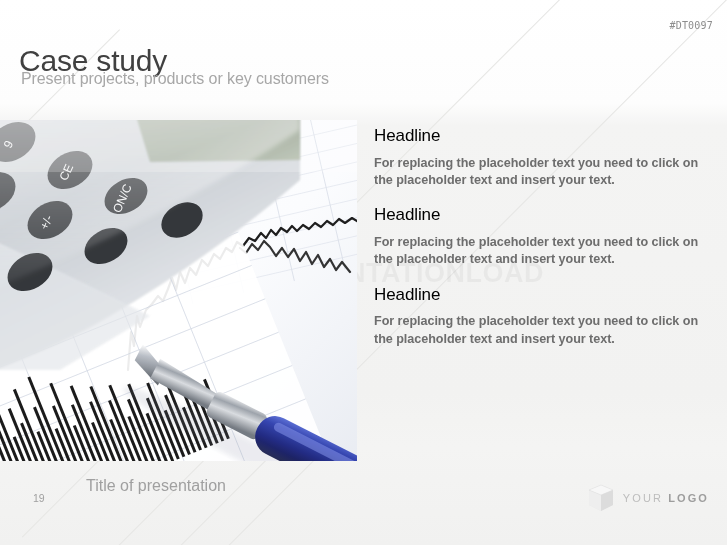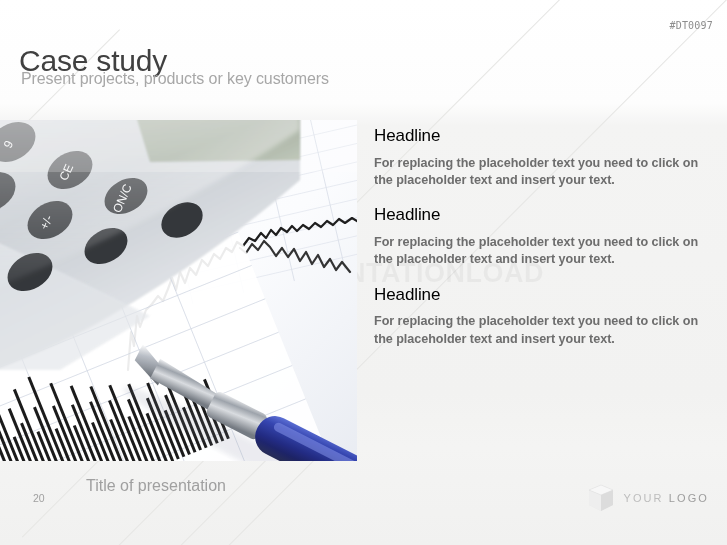--- a/index.html
+++ b/index.html
@@ -177,21 +177,21 @@
   }
   .logo-mark { width: 26px; height: 28px; display: block; }
   .logo-text {
     font-size: 11px;
     letter-spacing: 2.1px;
     color: #bdbdbd;
     white-space: nowrap;
   }
   .logo-text .strong {
     color: #9d9d9d;
-    font-weight: 400;
+    font-weight: 700;
     margin-top: 32px;
   }
 </style>
 </head>
 <body>
 
 <div class="slide">
 
   <div class="bg-wash"></div>
 
@@ -474,21 +474,21 @@
     </div>
 
     <div class="block">
       <div class="headline">Headline</div>
       <p class="body-text">For replacing the placeholder text you need to click on the placeholder text and insert your text.</p>
     </div>
 
   </div>
 
   <div class="footer">
-    <div class="page-num">20</div>
+    <div class="page-num">19</div>
     <div class="pres-title">Title of presentation</div>
 
     <div class="logo-wrap">
       <span>
         <svg class="logo-mark" viewBox="0 0 26 28" xmlns="http://www.w3.org/2000/svg" aria-hidden="true">
           <polygon points="13,1 25,6 25,21 13,27 1,21 1,6" fill="#e9e9e9"></polygon>
           <polygon points="13,1 25,6 13,11 1,6" fill="#f7f7f7"></polygon>
           <polygon points="13,11 25,6 25,21 13,27" fill="#dcdcdc"></polygon>
           <polygon points="1,6 13,11 13,27 1,21" fill="#eeeeee"></polygon>
           <polygon points="13,1 25,6 13,11 1,6" fill="none" stroke="#dddddd" stroke-width="0.5"></polygon>

